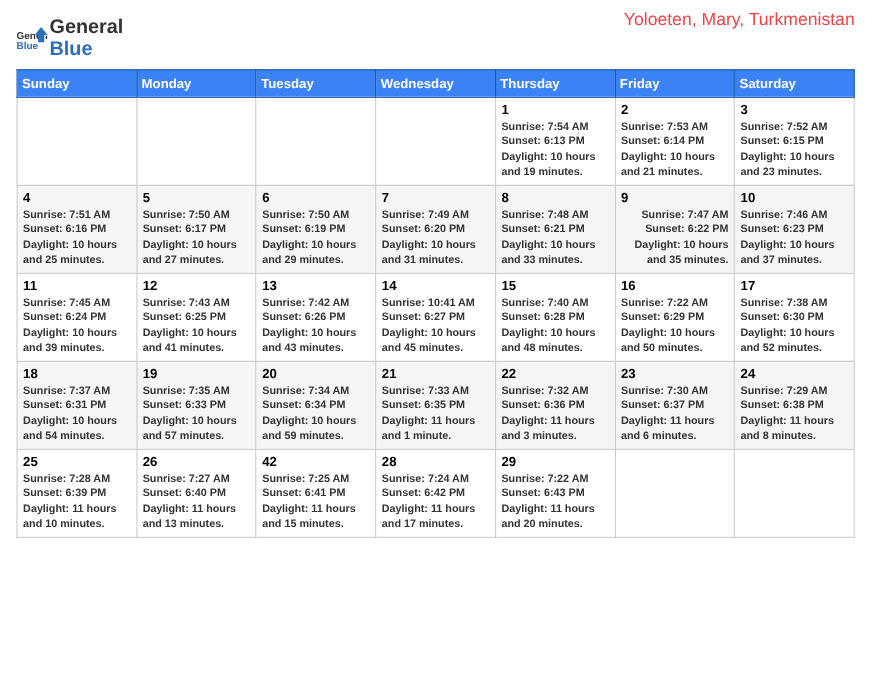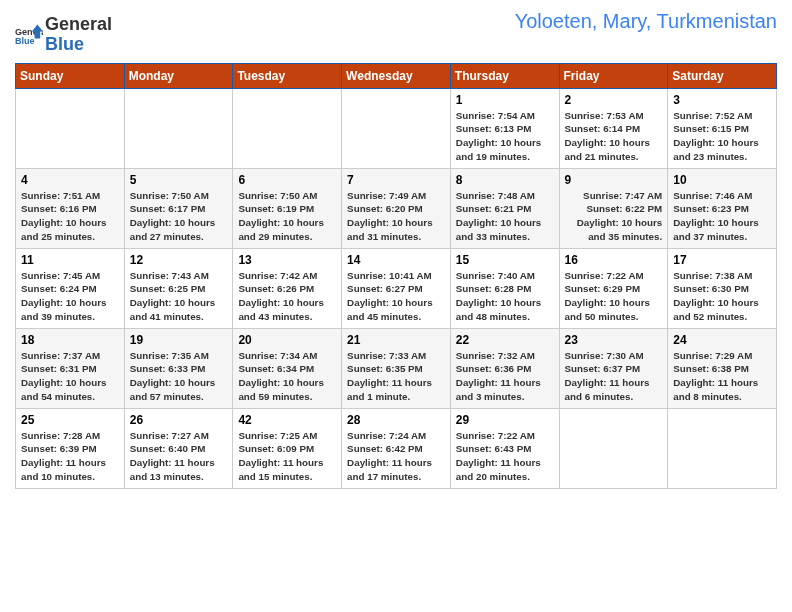--- a/index.html
+++ b/index.html
@@ -37,30 +37,30 @@
     }
     .title-area {
       text-align: right;
     }
     .month-title {
       font-size: 36px;
       font-weight: bold;
       color: #333;
     }
     .location-title {
-      font-size: 20px;
-      color: #3b82f6;
+      font-size: 16px;
+      color: #ef4444;
     }
     table {
       width: 100%;
       border-collapse: collapse;
       font-size: 10.5px;
     }
     thead tr th {
-      background-color: #c2410c;
+      background-color: #3b82f6;
       color: #fff;
       padding: 5px 4px;
       text-align: left;
       font-size: 12px;
       font-weight: bold;
       border: 1px solid #1a5aaa;
     }
     tbody tr td {
       border: 1px solid #ccc;
       vertical-align: top;
@@ -314,21 +314,21 @@
         <td>
           <span class="day-number">26</span>
           <div class="day-info" style="white-space: pre-line;">Sunrise: 7:27 AM
 Sunset: 6:40 PM
 Daylight: 11 hours
 and 13 minutes.</div>
         </td>
         <td>
           <span class="day-number">42</span>
           <div class="day-info" style="white-space: pre-line;">Sunrise: 7:25 AM
-Sunset: 6:09 PM
+Sunset: 6:41 PM
 Daylight: 11 hours
 and 15 minutes.</div>
         </td>
         <td>
           <span class="day-number">28</span>
           <div class="day-info" style="white-space: pre-line;">Sunrise: 7:24 AM
 Sunset: 6:42 PM
 Daylight: 11 hours
 and 17 minutes.</div>
         </td>

